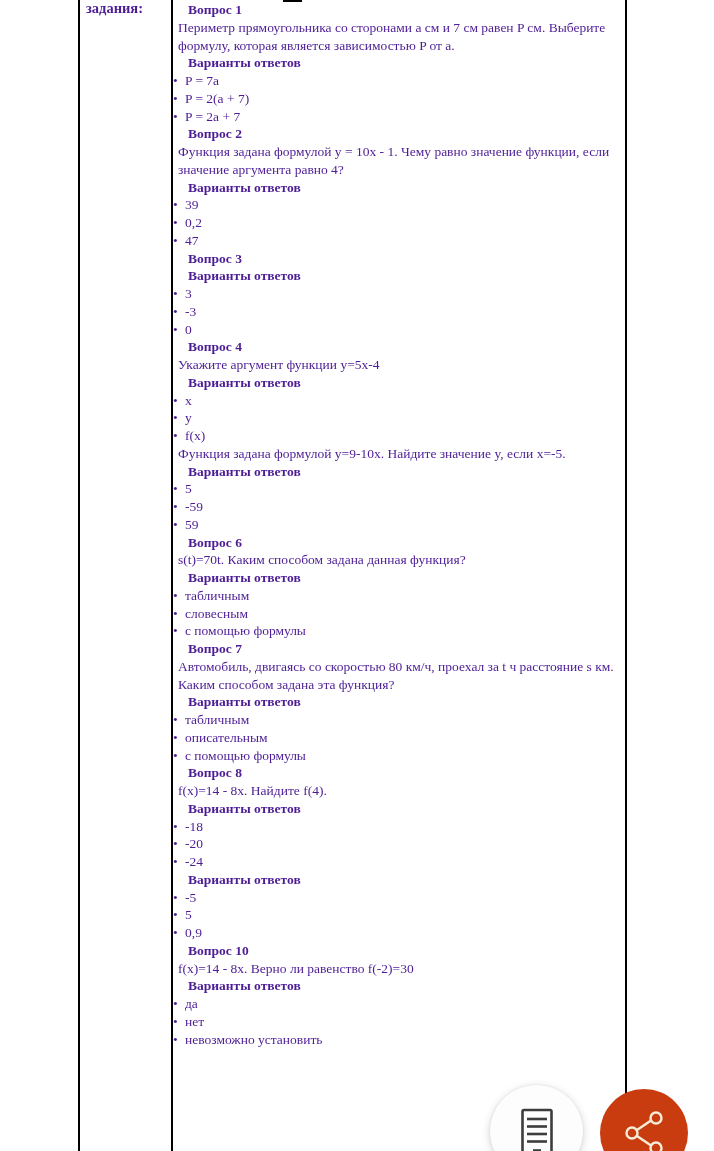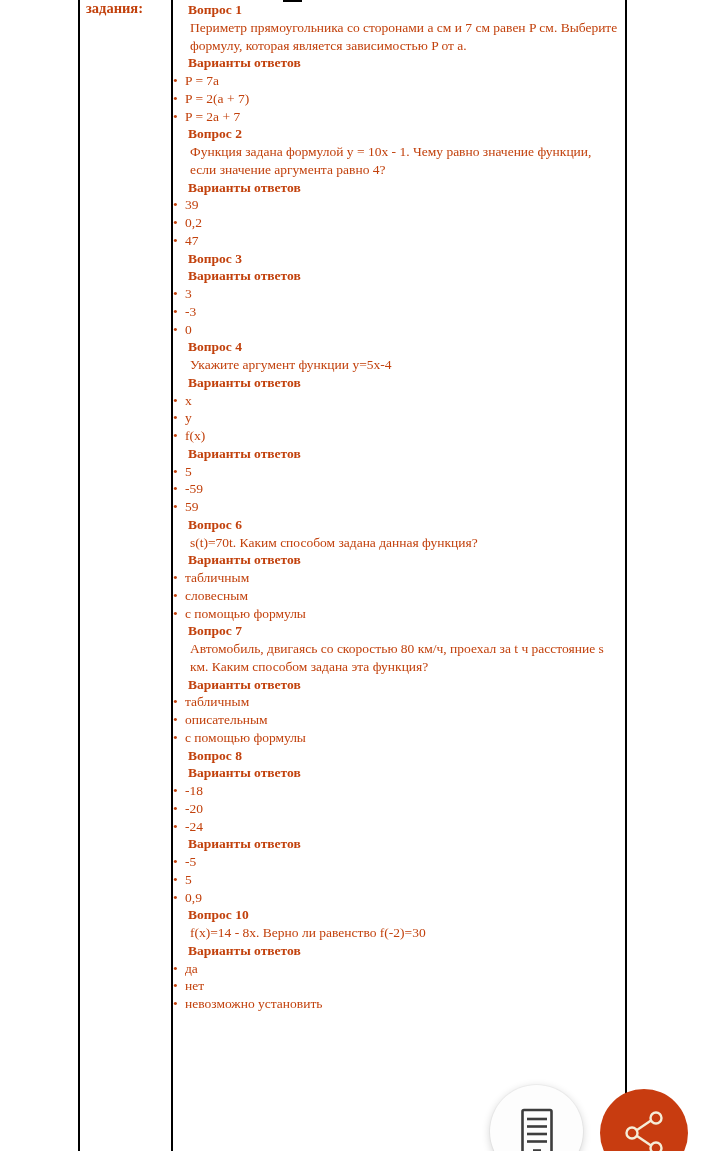--- a/index.html
+++ b/index.html
@@ -1,36 +1,36 @@
 <!DOCTYPE html>
 <html><head>
 <meta charset="utf-8">
 <style>
   html,body { margin:0; padding:0; background:#fff; }
   .page {
     position:relative; width:714px; height:1151px; overflow:hidden;
-    background:#ffffff; color:#c2410c;
+    background:#ffffff; color:#4c1d95;
     font-family:"Liberation Serif","DejaVu Serif",serif;
   }
   .vline { position:absolute; top:0; bottom:0; width:1.5px; background:#000; z-index:1; }
   .vline-left  { left:78px; }
   .vline-mid   { left:171px; }
   .vline-right { left:625px; }
 
   .left-cell {
     position:absolute; left:86px; top:0; width:84px;
     font-weight:bold; font-size:14.5px; line-height:17.75px; z-index:2;
   }
 
   .content {
     position:absolute; left:173px; top:1px; width:448px; z-index:2;
     font-size:13.5px; line-height:17.75px;
   }
   .q-title, .opts-heading { font-weight:bold; padding-left:15px; }
-  .q-text { padding-left:17px; }
+  .q-text { padding-left:5px; }
   .opt { display:flex; }
   .opt .bullet { width:12px; flex:0 0 12px; text-align:left; }
 
   .top-artifact {
     position:absolute; left:283px; top:0; width:19px; height:2px;
     background:#000; z-index:2;
   }
 
   .fab {
     position:absolute; border:none; padding:0; margin:0; cursor:pointer;
@@ -138,20 +138,21 @@
       <span class="opt-text">y</span>
     </div>
 
     <div class="opt">
       <span class="bullet">•</span>
       <span class="opt-text">f(x)</span>
     </div>
   </div>
 
     <div>
+      <div class="q-text">Функция задана формулой y=9-10x. Найдите значение y, если x=-5.</div>
       <div class="opts-heading">Варианты ответов</div>
 
     <div class="opt">
       <span class="bullet">•</span>
       <span class="opt-text">5</span>
     </div>
 
     <div class="opt">
       <span class="bullet">•</span>
       <span class="opt-text">-59</span>
@@ -200,20 +201,21 @@
     </div>
 
     <div class="opt">
       <span class="bullet">•</span>
       <span class="opt-text">с помощью формулы</span>
     </div>
   </div>
 
     <div>
       <div class="q-title">Вопрос 8</div>
+      <div class="q-text">f(x)=14 - 8x. Найдите f(4).</div>
       <div class="opts-heading">Варианты ответов</div>
 
     <div class="opt">
       <span class="bullet">•</span>
       <span class="opt-text">-18</span>
     </div>
 
     <div class="opt">
       <span class="bullet">•</span>
       <span class="opt-text">-20</span>

